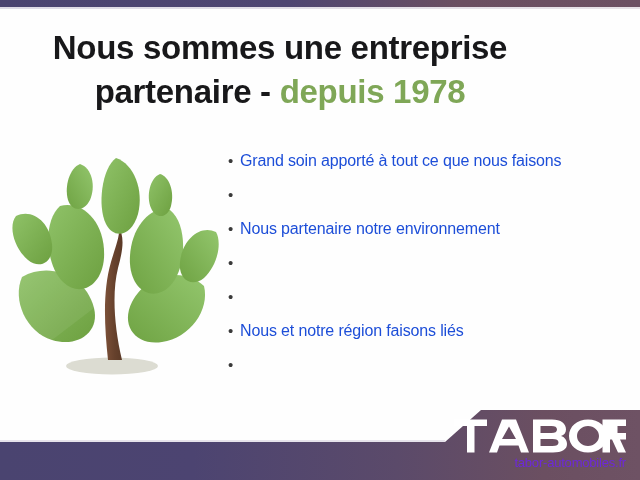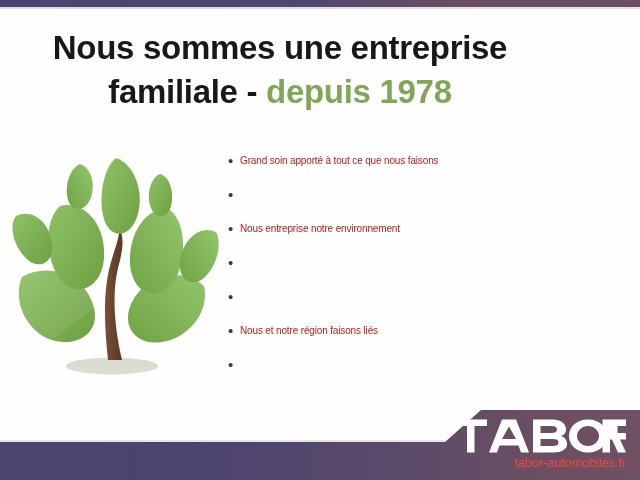--- a/index.html
+++ b/index.html
@@ -85,23 +85,23 @@
   }
   .bullet-dot {
     width: 12px;
     flex: 0 0 12px;
     color: #3a3a3a;
     font-size: 15px;
     line-height: 22px;
     text-align: left;
   }
   .bullet-text {
-    font-size: 10px;
+    font-size: 16px;
     line-height: 22px;
-    color: #b91c1c;
+    color: #1d4ed8;
     letter-spacing: -0.15px;
     white-space: nowrap;
   }
 
   
   .footer {
     position: absolute;
     left: 0;
     bottom: 0;
     width: 640px;
@@ -133,37 +133,37 @@
     top: 14px;
     width: 172px;
     text-align: right;
   }
   .logo-mark { display: block; width: 172px; height: 34px; margin-left: auto; }
   .logo-url {
     display: block;
     margin-top: 2px;
     font-size: 13px;
     line-height: 15px;
-    color: #ef4444;
+    color: #6d28d9;
     letter-spacing: -0.2px;
     font-family: "Liberation Sans", "DejaVu Sans", sans-serif;
   }
 </style>
 </head>
 <body>
 
 <div class="slide">
 
   <div class="top-bar"></div>
   <div class="top-bar-hairline"></div>
 
   <div class="headline">
     <span class="line">Nous sommes une entreprise</span>
     <span class="line">
-      <span>familiale -</span>
+      <span>partenaire -</span>
       <span class="accent">depuis 1978</span>
     </span>
   </div>
 
   <div class="tree-wrap">
     <svg class="tree-svg" viewBox="0 0 215 240" xmlns="http://www.w3.org/2000/svg">
       <defs>
         <linearGradient id="lf1" x1="0" y1="0" x2="1" y2="1">
           <stop offset="0%" stop-color="#8fc268"></stop>
           <stop offset="100%" stop-color="#6da040"></stop>
@@ -219,21 +219,21 @@
   <div class="bullets">
     <div class="bullet-row">
       <span class="bullet-dot">•</span>
       <span class="bullet-text">Grand soin apporté à tout ce que nous faisons</span>
     </div>
     <div class="bullet-row">
       <span class="bullet-dot">•</span>
     </div>
     <div class="bullet-row">
       <span class="bullet-dot">•</span>
-      <span class="bullet-text">Nous entreprise notre environnement</span>
+      <span class="bullet-text">Nous partenaire notre environnement</span>
     </div>
     <div class="bullet-row">
       <span class="bullet-dot">•</span>
     </div>
     <div class="bullet-row">
       <span class="bullet-dot">•</span>
     </div>
     <div class="bullet-row">
       <span class="bullet-dot">•</span>
       <span class="bullet-text">Nous et notre région faisons liés</span>

